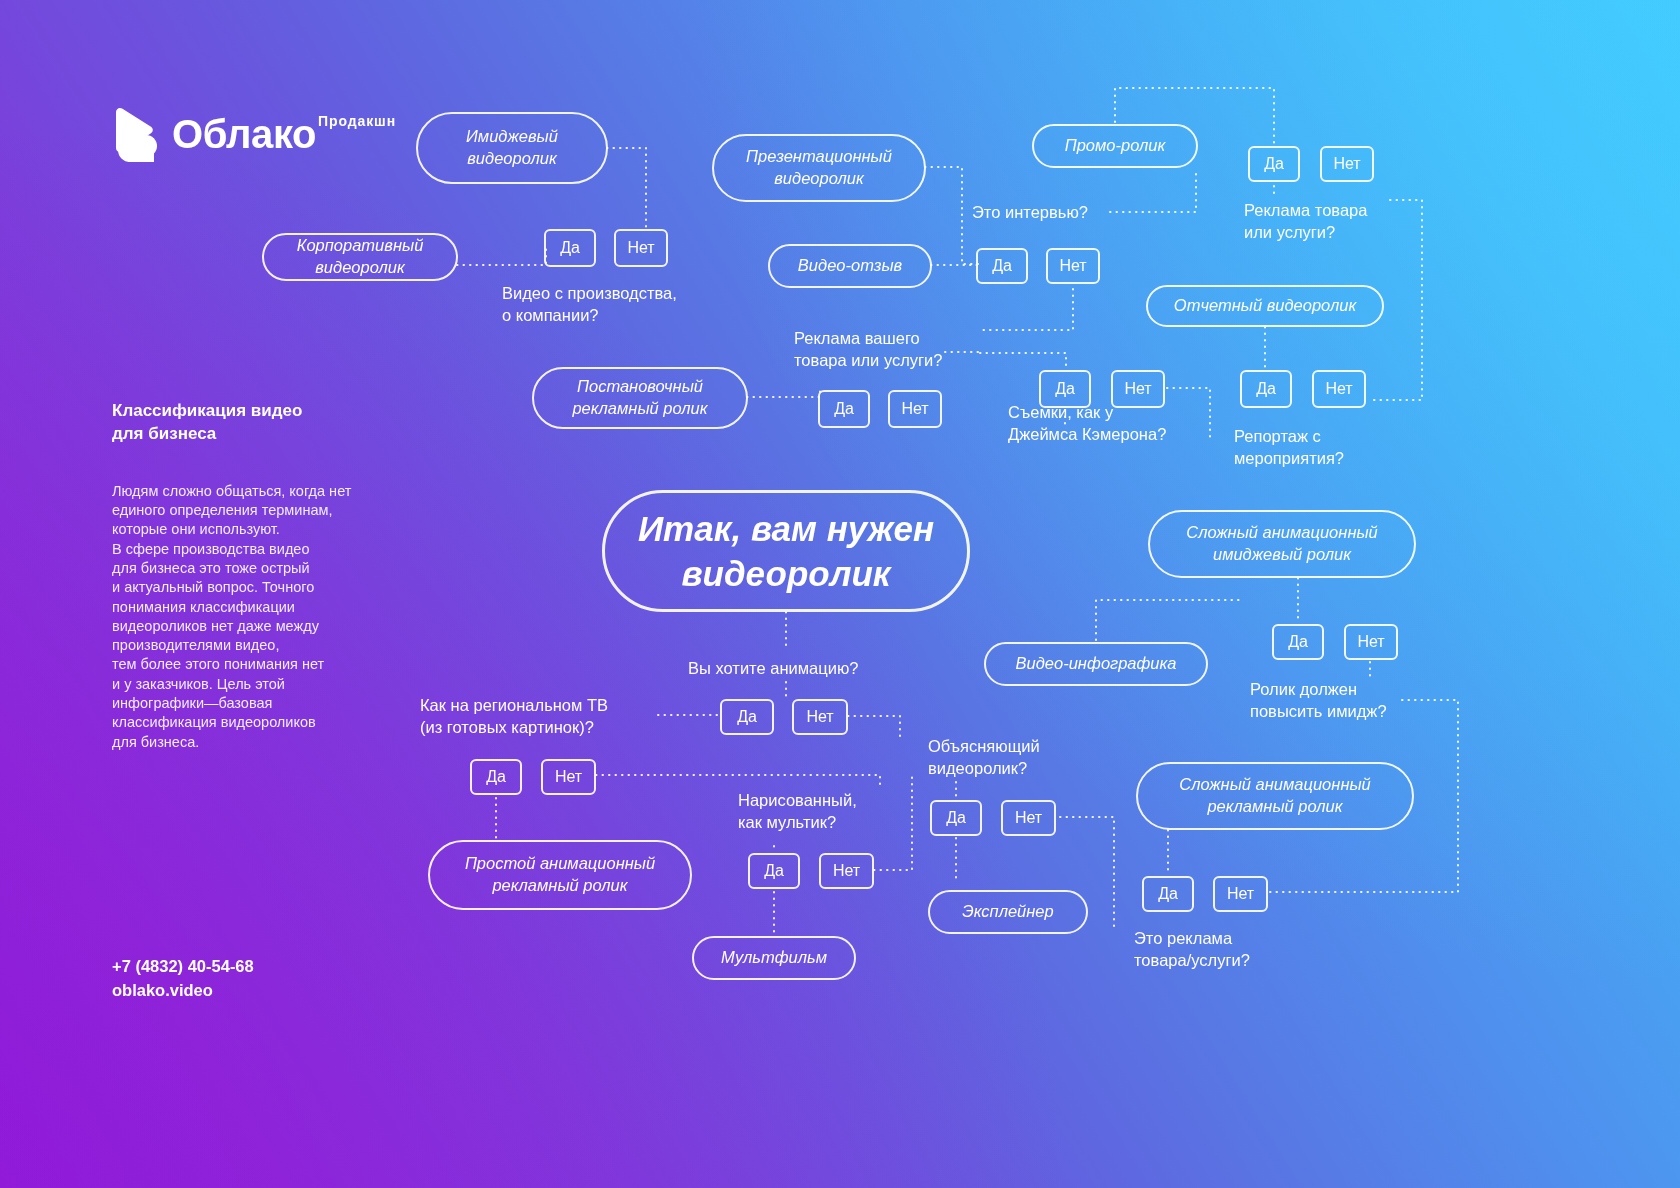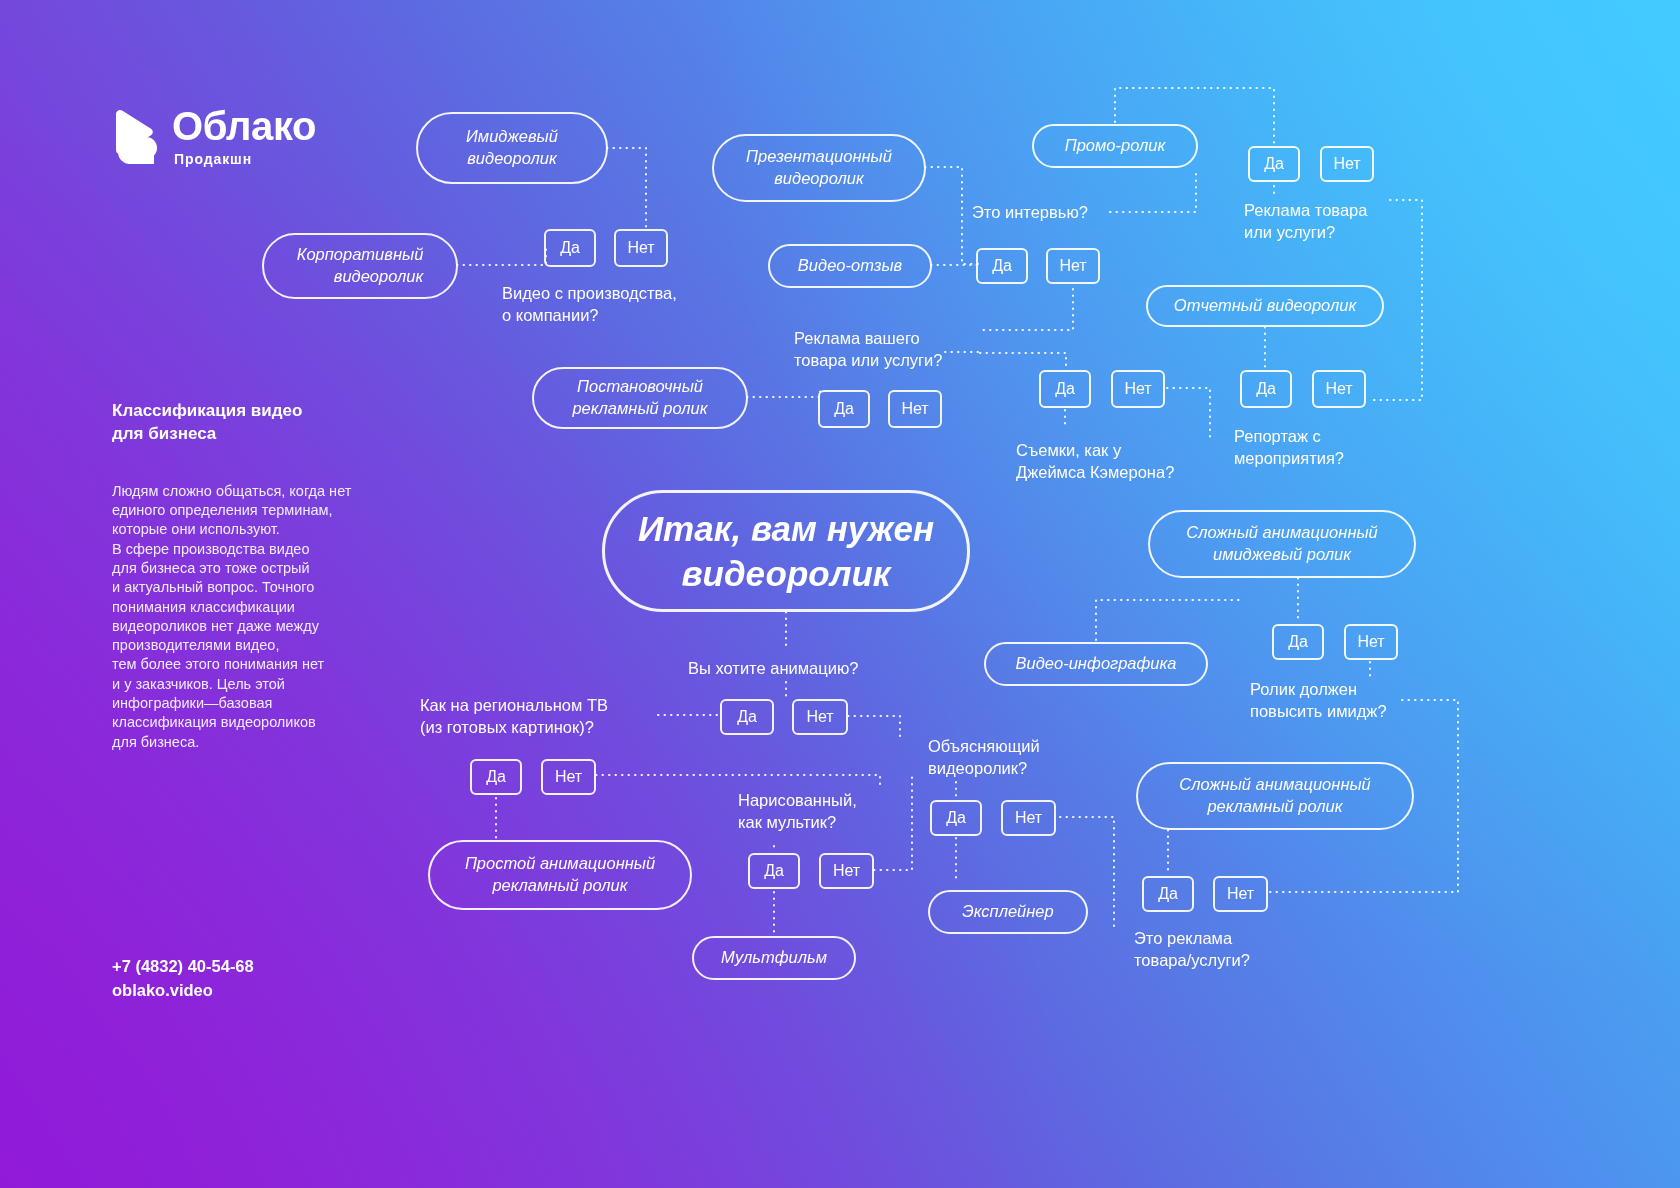--- a/index.html
+++ b/index.html
@@ -60,33 +60,32 @@
   
   .brand {
     position: absolute;
     left: 110px; top: 106px;
     display: flex;
     align-items: center;
     gap: 14px;
     z-index: 3;
   }
   .brand-mark { width: 48px; height: 56px; flex: 0 0 auto; }
-  .brand-words { display: flex; flex-direction: column; line-height: 1; }
+  .brand-words { display: flex; flex-direction: row; line-height: 1; }
   .brand-name {
     color: #fff;
     font-size: 40px;
     font-weight: bold;
     letter-spacing: -0.4px;
   }
   .brand-sub {
     color: #fff;
     font-size: 14px;
     font-weight: bold;
     letter-spacing: 0.9px;
-    margin-top: 6px;
     margin-left: 2px;
   }
 
   .intro {
     position: absolute;
     left: 112px; top: 400px;
     width: 300px;
     z-index: 3;
   }
   .intro-title {
@@ -274,21 +273,21 @@
     <span class="contact-phone">+7 (4832) 40-54-68</span>
     <span class="contact-site">oblako.video</span>
   </div>
 
   <div class="node center" style="left:602px; top:490px; width:368px; height:122px;">Итак, вам нужен
 видеоролик</div>
 
   <div class="node" style="left:416px; top:112px; width:192px; height:72px;">Имиджевый
 видеоролик</div>
 
-  <div class="node" style="left:262px; top:233px; width:196px; height:66px;text-align:right;">Корпоративный
+  <div class="node" style="left:262px; top:233px; width:196px; height:48px;">Корпоративный
 видеоролик</div>
 
   <div class="node" style="left:712px; top:134px; width:214px; height:68px;">Презентационный
 видеоролик</div>
 
   <div class="node" style="left:768px; top:244px; width:164px; height:44px;">Видео-отзыв</div>
 
   <div class="node" style="left:532px; top:367px; width:216px; height:62px;">Постановочный
 рекламный ролик</div>
 
@@ -315,21 +314,21 @@
 о компании?</div>
 
   <div class="qtext" style="left:972px; top:202px;">Это интервью?</div>
 
   <div class="qtext" style="left:794px; top:328px;">Реклама вашего
 товара или услуги?</div>
 
   <div class="qtext" style="left:1244px; top:200px;">Реклама товара
 или услуги?</div>
 
-  <div class="qtext" style="left:1008px; top:440px;margin-left:8px;">Съемки, как у
+  <div class="qtext" style="left:1008px; top:402px;">Съемки, как у
 Джеймса Кэмерона?</div>
 
   <div class="qtext" style="left:1234px; top:426px;">Репортаж с
 мероприятия?</div>
 
   <div class="qtext" style="left:688px; top:658px;">Вы хотите анимацию?</div>
 
   <div class="qtext" style="left:420px; top:695px;">Как на региональном ТВ
 (из готовых картинок)?</div>
 

